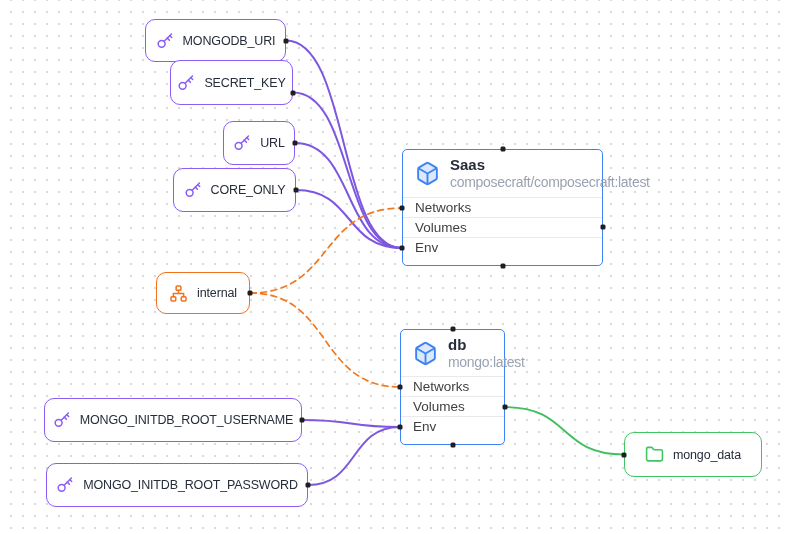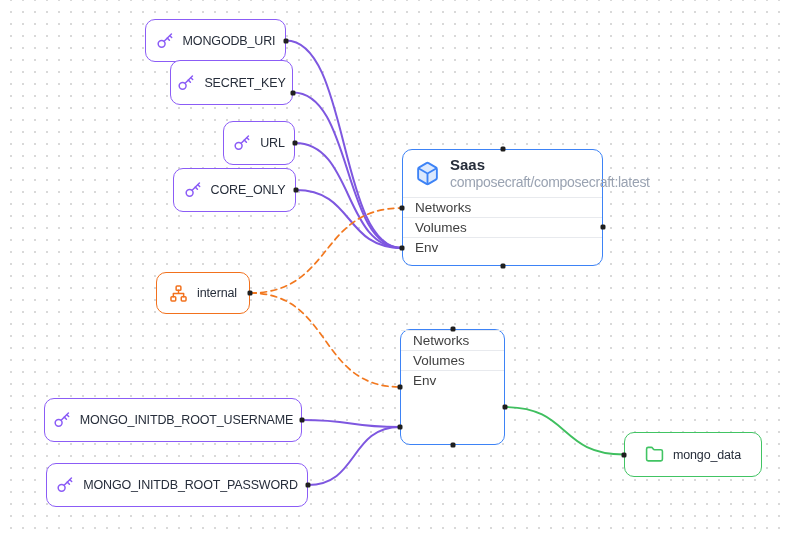--- a/index.html
+++ b/index.html
@@ -42,21 +42,21 @@
     font-size: 12.5px;
     letter-spacing: -0.15px;
     color: #262d3a;
     white-space: nowrap;
   }
   .ic { display: inline-flex; align-items: center; justify-content: center; flex: 0 0 auto; }
 
   
   .service {
     border: 1.6px solid;
-    border-radius: 10px;
+    border-radius: 5px;
     display: flex;
     flex-direction: column;
     align-items: stretch;
     padding-bottom: 8px;
   }
   .svc-header {
     flex: 1;
     display: flex;
     align-items: center;
     gap: 10px;
@@ -197,20 +197,33 @@
           <div class="svc-titles">
             <div class="svc-title">Saas</div>
             <div class="svc-image">composecraft/composecraft:latest</div>
           </div>
         </div>
         <div class="svc-row">Networks</div>
         <div class="svc-row">Volumes</div>
         <div class="svc-row">Env</div>
       </div>
       <div class="node service" style="left: 400px; top: 329px; width: 105px; height: 116px; border-color: rgb(61, 131, 246);">
+        <div class="svc-header">
+          <span class="ic" style="color:#3d83f6">
+            <svg viewBox="0 0 24 24" width="25" height="25" fill="none" stroke="currentColor" stroke-width="1.8" stroke-linejoin="round">
+              <path fill="rgba(61,131,246,0.18)" d="M21 16.2V7.8a2 2 0 0 0-1-1.73l-7-4.05a2 2 0 0 0-2 0l-7 4.05a2 2 0 0 0-1 1.73v8.4a2 2 0 0 0 1 1.73l7 4.05a2 2 0 0 0 2 0l7-4.05a2 2 0 0 0 1-1.73Z"></path>
+              <path d="M3.3 7 12 12l8.7-5"></path>
+              <path d="M12 22V12"></path>
+            </svg>
+          </span>
+          <div class="svc-titles">
+            <div class="svc-title">db</div>
+            <div class="svc-image">mongo:latest</div>
+          </div>
+        </div>
         <div class="svc-row">Networks</div>
         <div class="svc-row">Volumes</div>
         <div class="svc-row">Env</div>
       </div>
     </div>
 <span class="handle" style="left: 286px; top: 40.5px; background: rgb(31, 31, 31);"></span>
     <span class="handle" style="left: 293px; top: 92.5px; background: rgb(31, 31, 31);"></span>
     <span class="handle" style="left: 295px; top: 143px; background: rgb(31, 31, 31);"></span>
     <span class="handle" style="left: 296px; top: 190px; background: rgb(31, 31, 31);"></span>
     <span class="handle" style="left: 302px; top: 420px; background: rgb(31, 31, 31);"></span>

